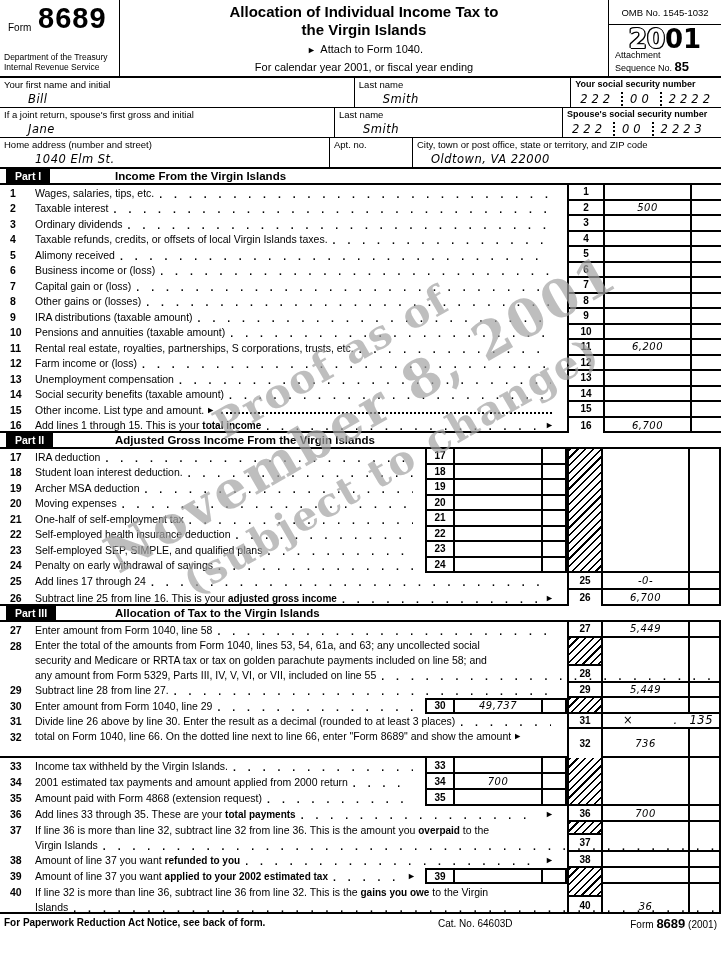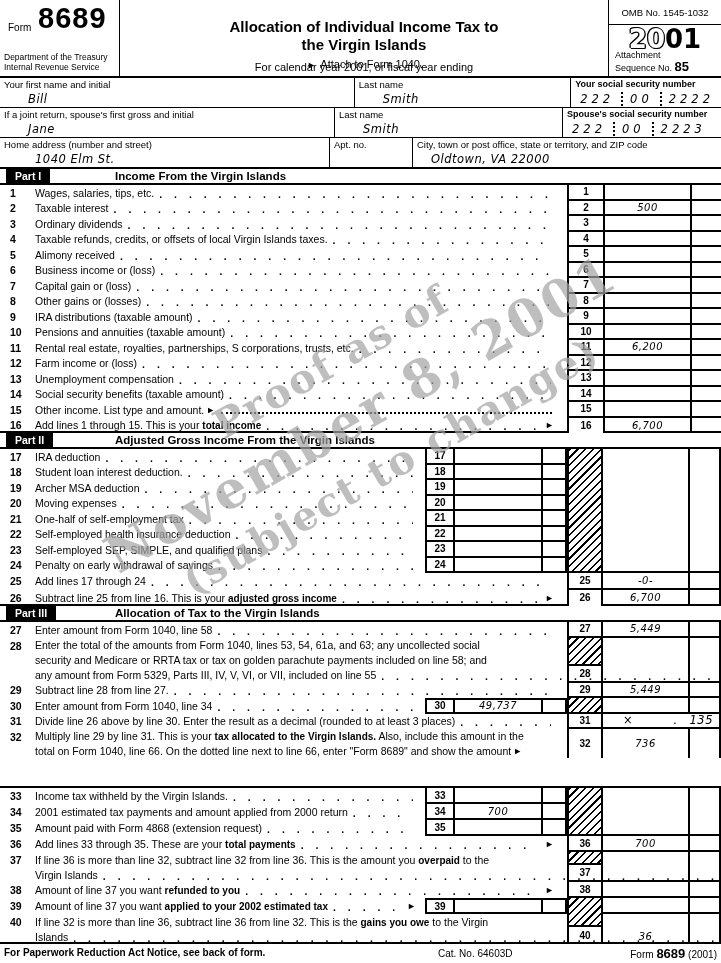--- a/index.html
+++ b/index.html
@@ -6,21 +6,21 @@
   body { background: #fff; font-family: "Liberation Sans", sans-serif; color: #000; }
   .page { position: relative; width: 721px; height: 963px; background: #fff; overflow: hidden; }
 
   
   .hdr { display: flex; height: 78px; border-bottom: 2px solid #000; }
   .hleft { width: 120px; border-right: 1.5px solid #000; position: relative; }
   .formword { position: absolute; left: 8px; top: 22px; font-size: 10px; }
   .formnum  { position: absolute; left: 38px; top: 2px; font-size: 29px; font-weight: bold; letter-spacing: 1px; }
   .dept { position: absolute; left: 4px; bottom: 4px; font-size: 8.5px; line-height: 10px; }
   .hcenter { flex: 1; position: relative; text-align: center; }
-  .title { font-size: 15px; font-weight: bold; line-height: 18px; padding-top: 18px; }
+  .title { font-size: 15px; font-weight: bold; line-height: 18px; padding-top: 3px; }
   .attach { font-size: 11px; font-weight: normal; margin-top: 4px; }
   .calendar { font-size: 11px; position: absolute; bottom: 3px; left: 0; right: 0; }
   .hright { width: 113px; border-left: 1.5px solid #000; position: relative; }
   .omb { height: 25px; border-bottom: 1.2px solid #000; font-size: 9.5px; display: flex; align-items: center; justify-content: center; }
   .yearrow { text-align: center; font-size: 26px; font-weight: bold; font-family: "DejaVu Sans", sans-serif; line-height: 26px; margin-top: 1px; }
   .y20 { color: #fff; text-shadow: -1.2px 0 #000, 1.2px 0 #000, 0 -1.2px #000, 0 1.2px #000, -1px -1px #000, 1px 1px #000; }
   .att { position: absolute; left: 6px; bottom: 2px; font-size: 9px; line-height: 11px; }
   .attnum { font-size: 13px; font-weight: bold; }
 
   
@@ -409,21 +409,21 @@
       <div class="c num bl br" style="grid-area:10/4">26</div>
         <div class="c amt br hand" style="grid-area:10/5">6,700</div>
         <div class="c br" style="grid-area:10/6"></div>
     </div>
   </div>
 
   <div class="pbar">
     <span class="pbadge">Part III</span>
     <span class="ptitle">Allocation of Tax to the Virgin Islands</span>
   </div>
-  <div class="pbody" style="height:166px">
+  <div class="pbody" style="height:136px">
     <div class="row h155 w556">
         <span class="ln">27</span>
         <span class="lt">Enter amount from Form 1040, line 58</span>
         <span class="dots"></span>
       </div>
     <div class="mrow h45 w556">
       <span class="ln">28</span>
       <div class="mtext">
         <div class="mline">
             <span class="lt">Enter the total of the amounts from Form 1040, lines 53, 54, 61a, and 63; any uncollected social</span>
@@ -437,34 +437,31 @@
           </div>
       </div>
     </div>
     <div class="row h155 w556">
         <span class="ln">29</span>
         <span class="lt">Subtract line 28 from line 27.</span>
         <span class="dots"></span>
       </div>
     <div class="row h155 w418">
         <span class="ln">30</span>
-        <span class="lt">Enter amount from Form 1040, line 34</span>
+        <span class="lt">Enter amount from Form 1040, line 29</span>
         <span class="dots"></span>
       </div>
     <div class="row h155 w556">
         <span class="ln">31</span>
         <span class="lt">Divide line 26 above by line 30. Enter the result as a decimal (rounded to at least 3 places)</span>
         <span class="dots"></span>
       </div>
     <div class="mrow h29 w556">
       <span class="ln">32</span>
       <div class="mtext">
-        <div class="mline">
-            <span class="lt"><span>Multiply line 29 by line 31. This is your </span><b>tax allocated to the Virgin Islands.</b><span> Also, include this amount in the</span></span>
-          </div>
         <div class="mline">
             <span class="lt">total on Form 1040, line 66. On the dotted line next to line 66, enter "Form 8689" and show the amount</span>
             <span class="arr">►</span>
           </div>
       </div>
     </div>
 
     <div class="rgrid g3">
       <div class="c num bl br bb" style="grid-area:1/4">27</div>
         <div class="c amt br bb hand" style="grid-area:1/5">5,449</div>

